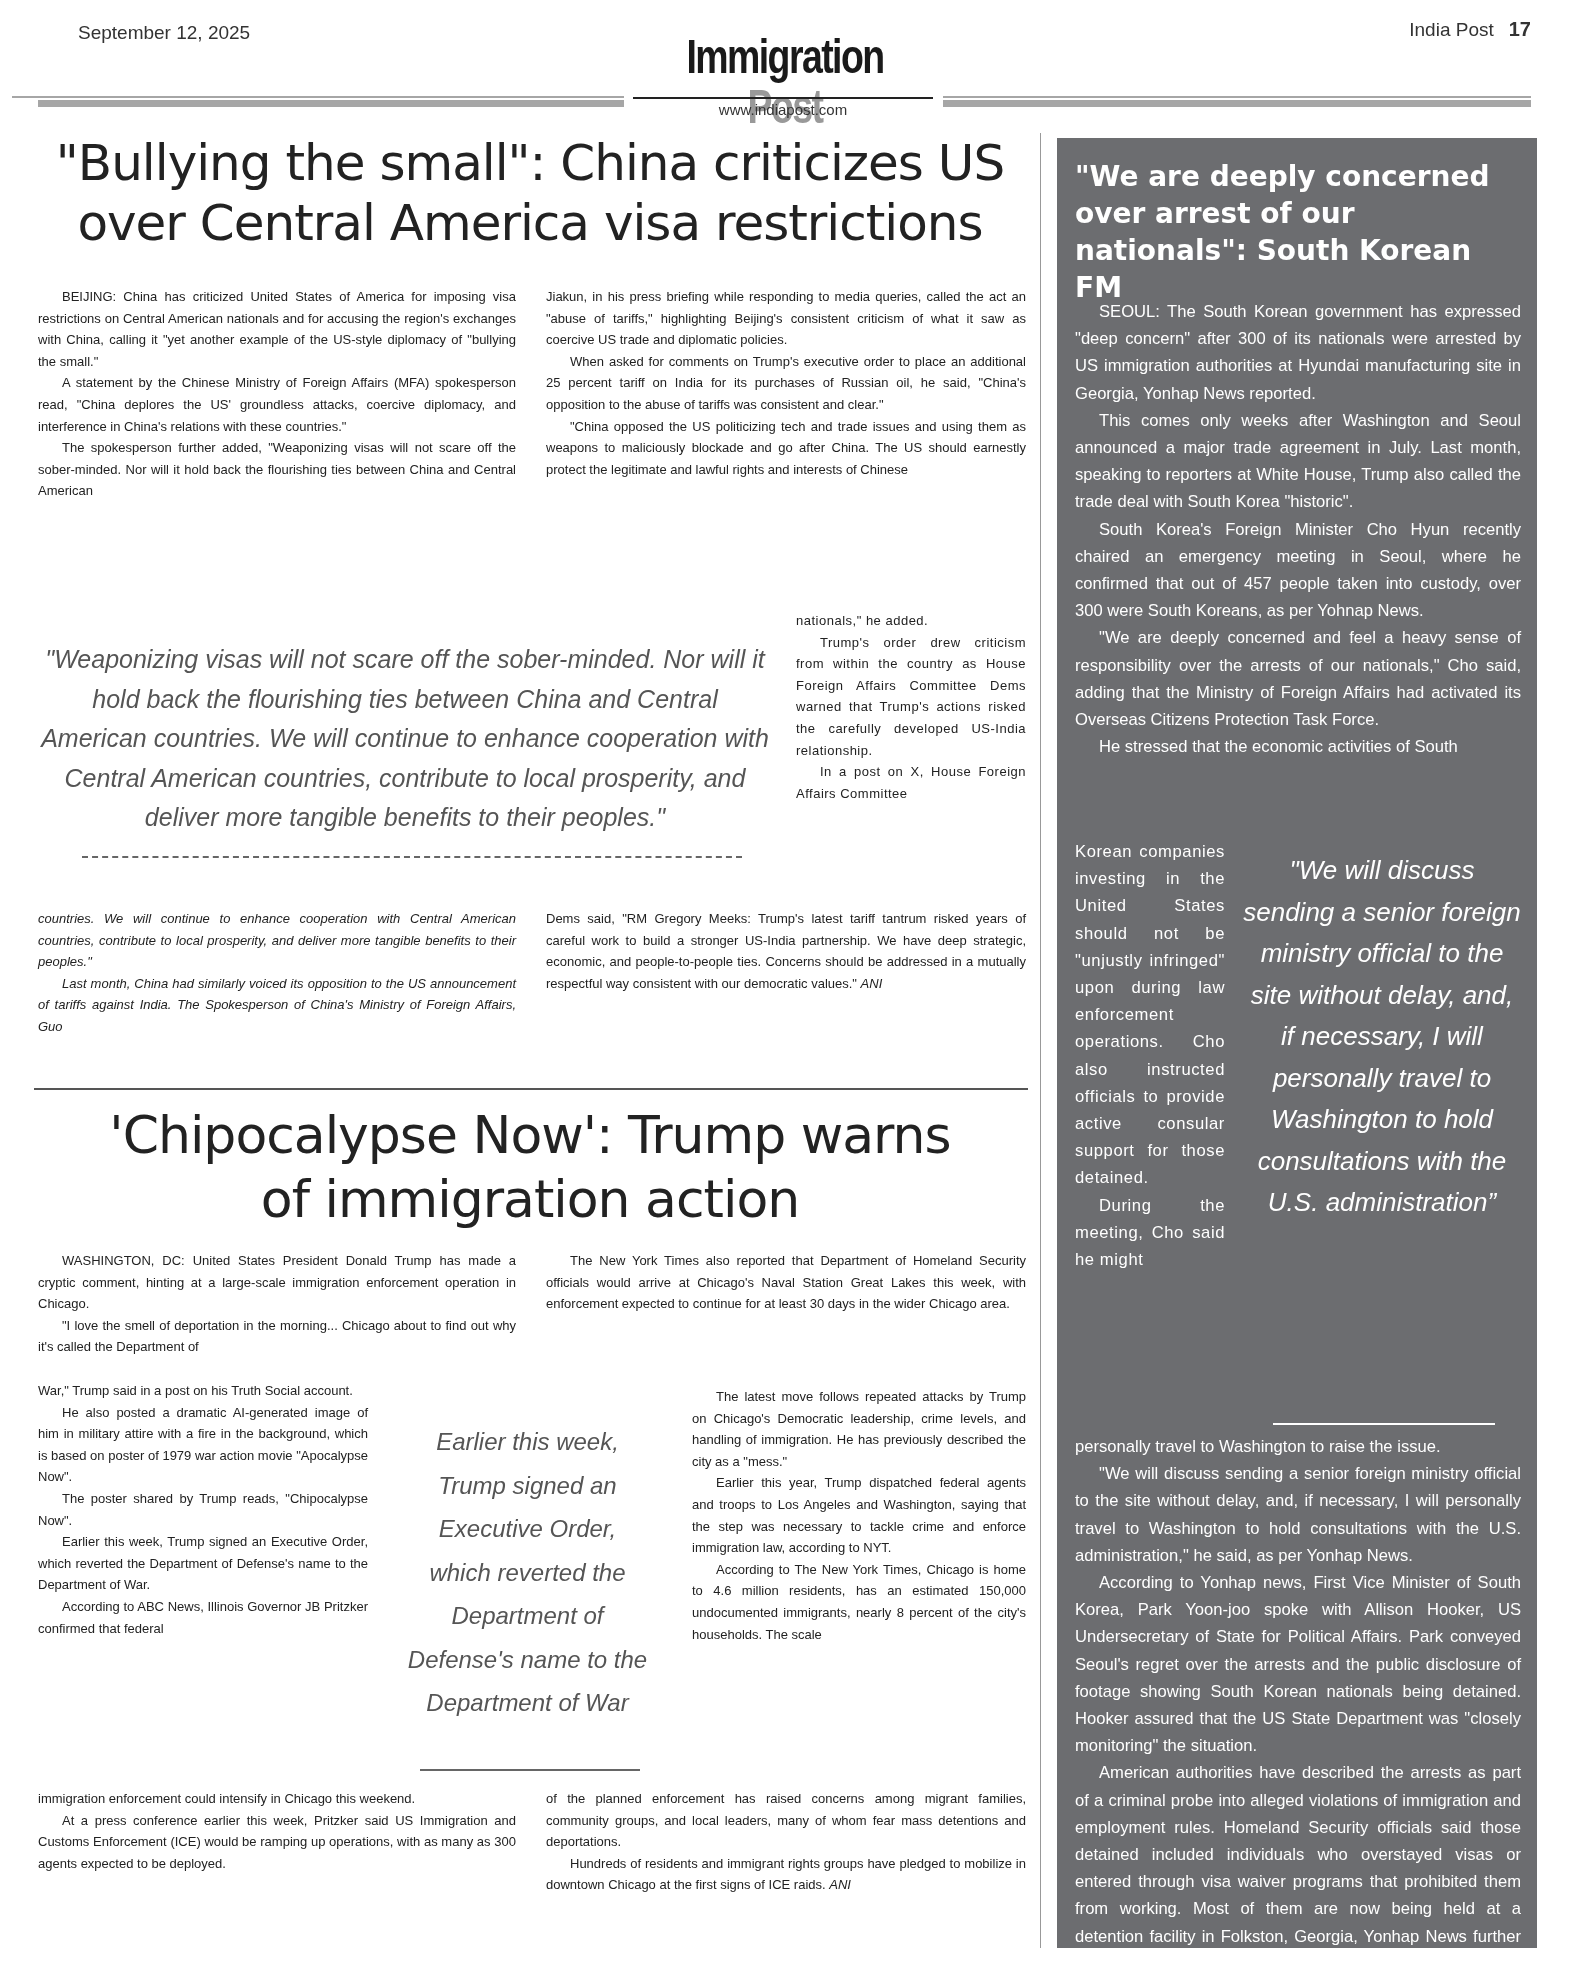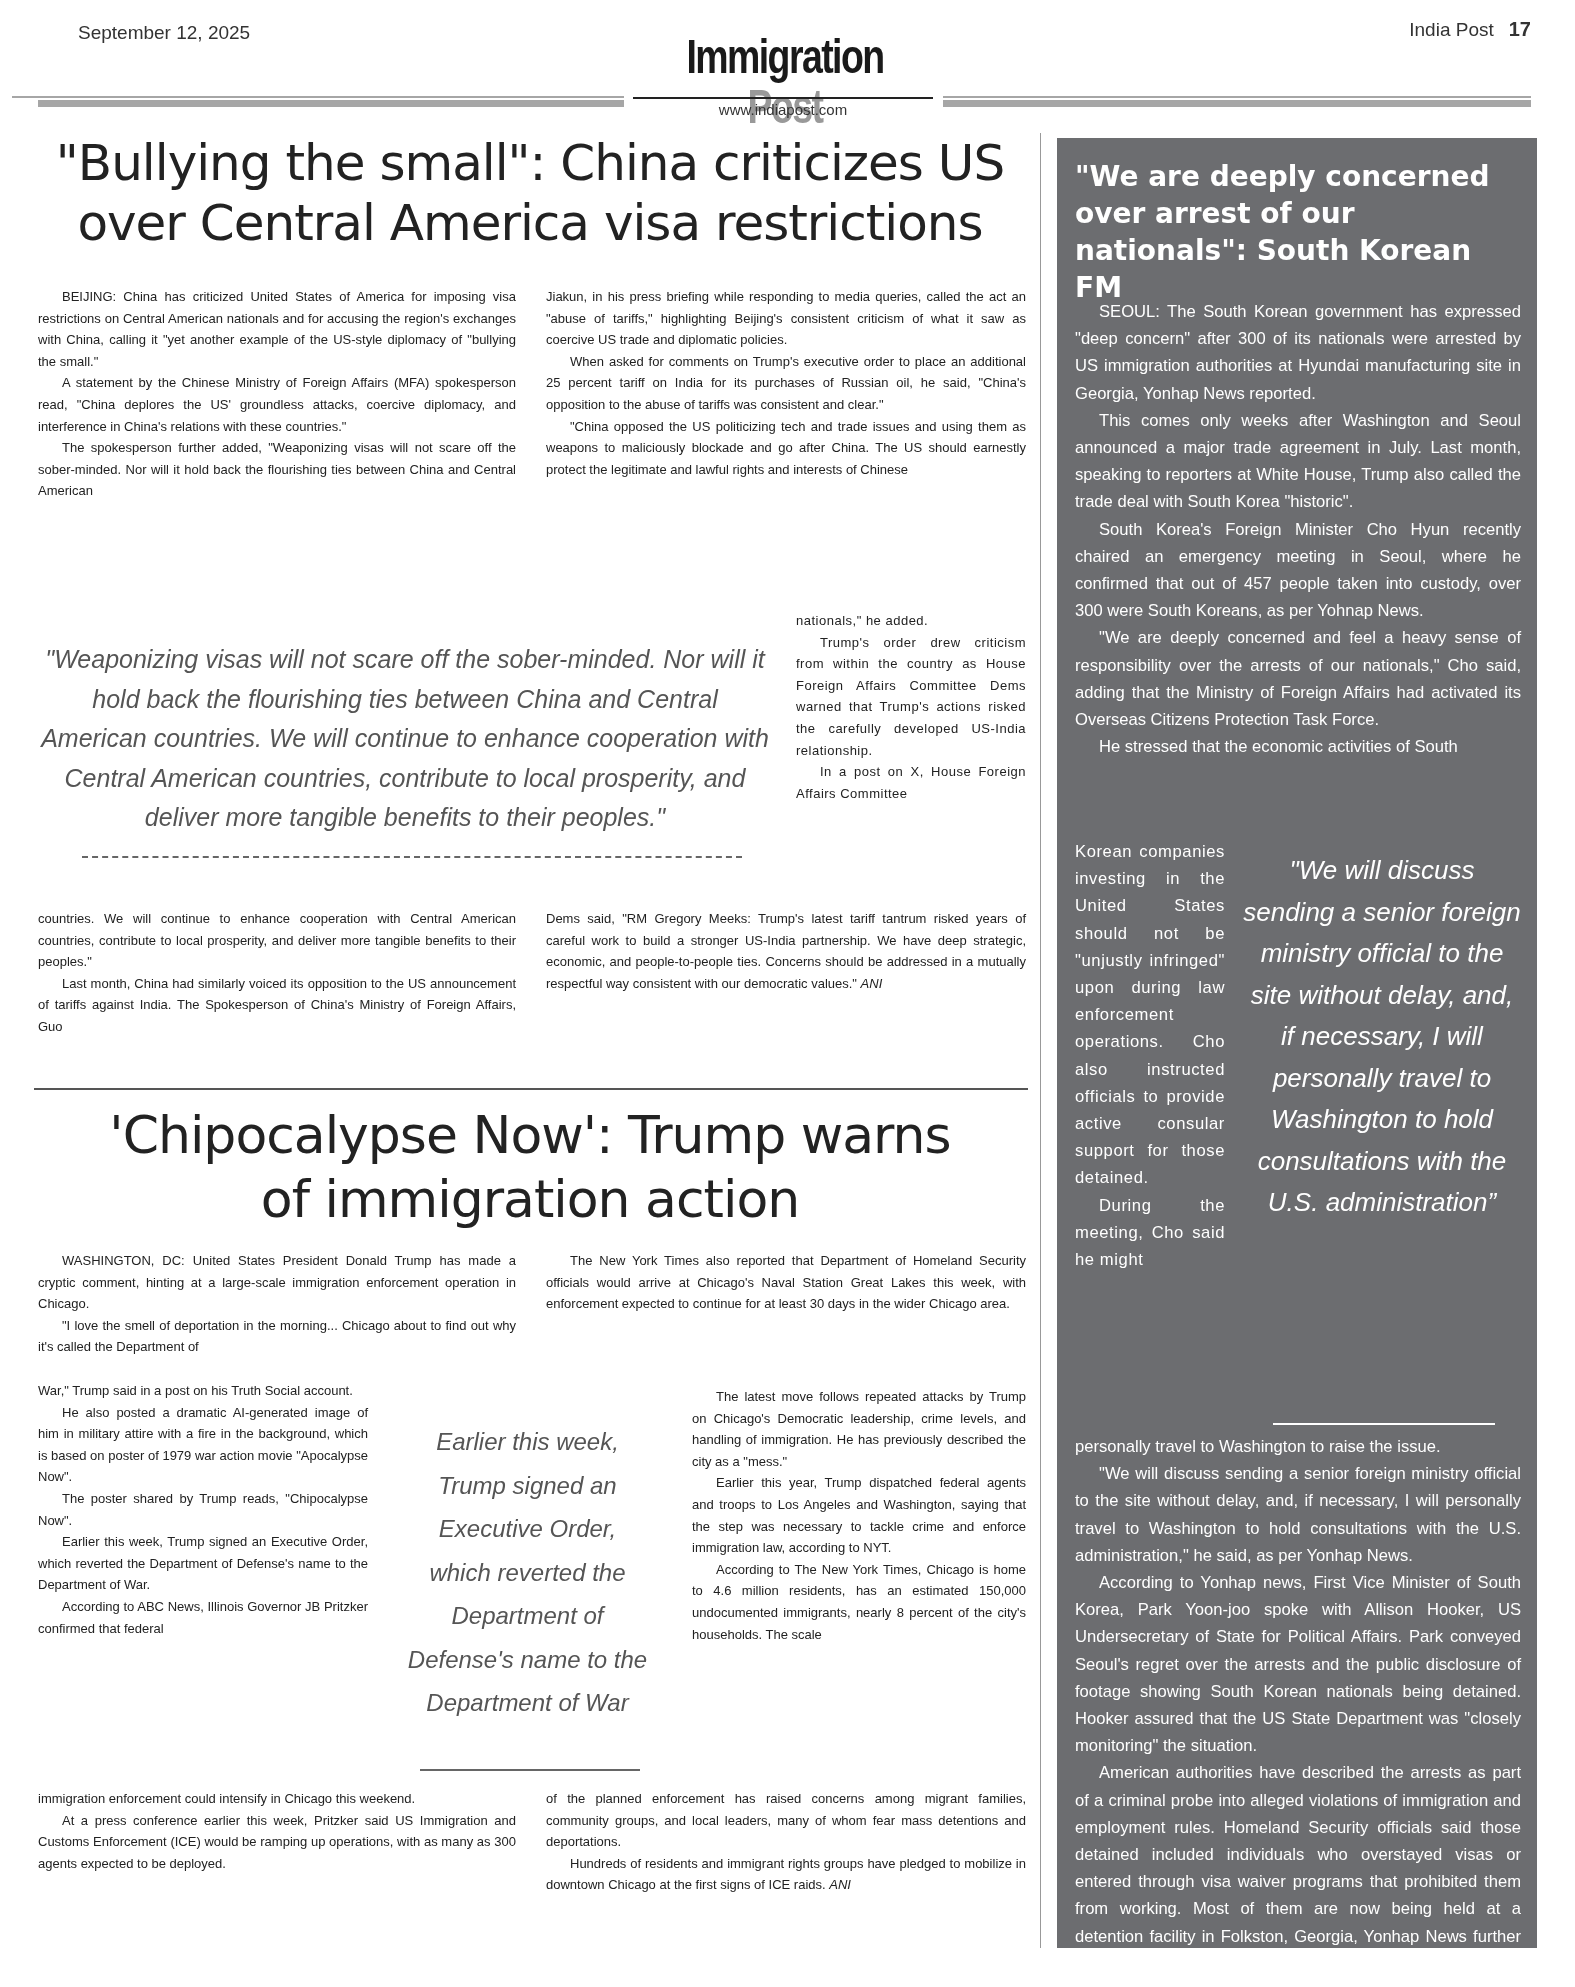--- a/index.html
+++ b/index.html
@@ -94,21 +94,21 @@
 
 <div class="col" style="left:796px; top:610px; width:230px; letter-spacing:0.5px;">
   <p class="noindent">nationals," he added.</p>
   <p>Trump's order drew criticism from within the country as House Foreign Affairs Committee Dems warned that Trump's actions risked the carefully developed US-India relationship.</p>
   <p>In a post on X, House Foreign Affairs Committee</p>
 </div>
 
 <div class="pull pull-1">"Weaponizing visas will not scare off the sober-minded. Nor will it hold back the flourishing ties between China and Central American countries. We will continue to enhance cooperation with Central American countries, contribute to local prosperity, and deliver more tangible benefits to their peoples."</div>
 <div class="pull-1-rule"></div>
 
-<div class="col" style="left:38px; top:908px; width:478px;">
+<div class="col" style="left:38px; top:908px; width:478px;font-style:italic;">
   <p class="noindent">countries. We will continue to enhance cooperation with Central American countries, contribute to local prosperity, and deliver more tangible benefits to their peoples."</p>
   <p>Last month, China had similarly voiced its opposition to the US announcement of tariffs against India. The Spokesperson of China's Ministry of Foreign Affairs, Guo</p>
 </div>
 
 <div class="col" style="left:546px; top:908px; width:480px;">
   <p class="noindent"><span>Dems said, "RM Gregory Meeks: Trump's latest tariff tantrum risked years of careful work to build a stronger US-India partnership. We have deep strategic, economic, and people-to-people ties. Concerns should be addressed in a mutually respectful way consistent with our democratic values."</span> <span class="ani">ANI</span></p>
 </div>
 
 <div class="section-rule"></div>
 

